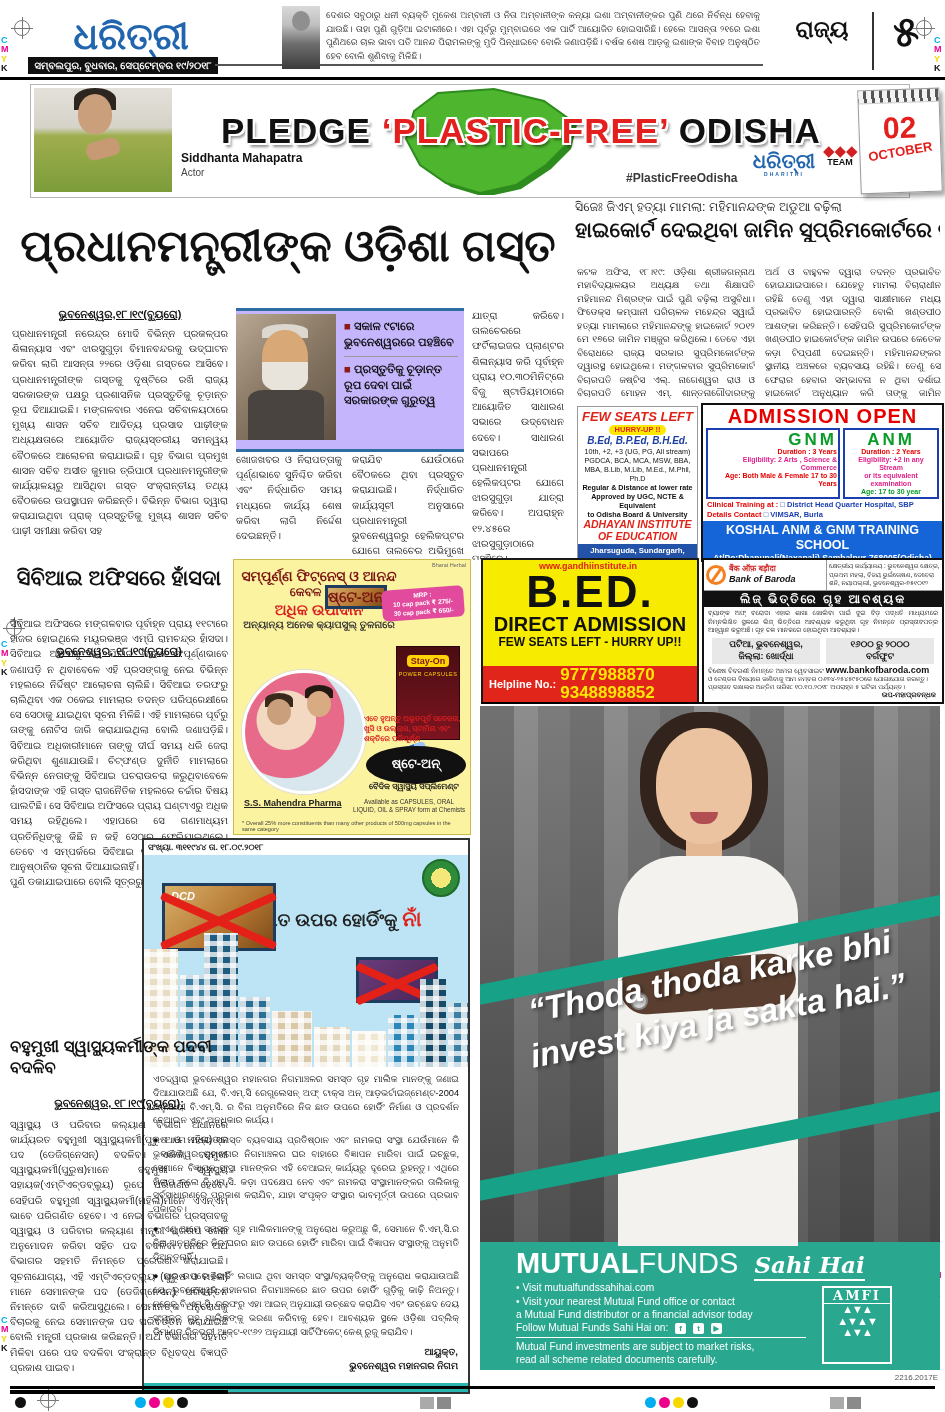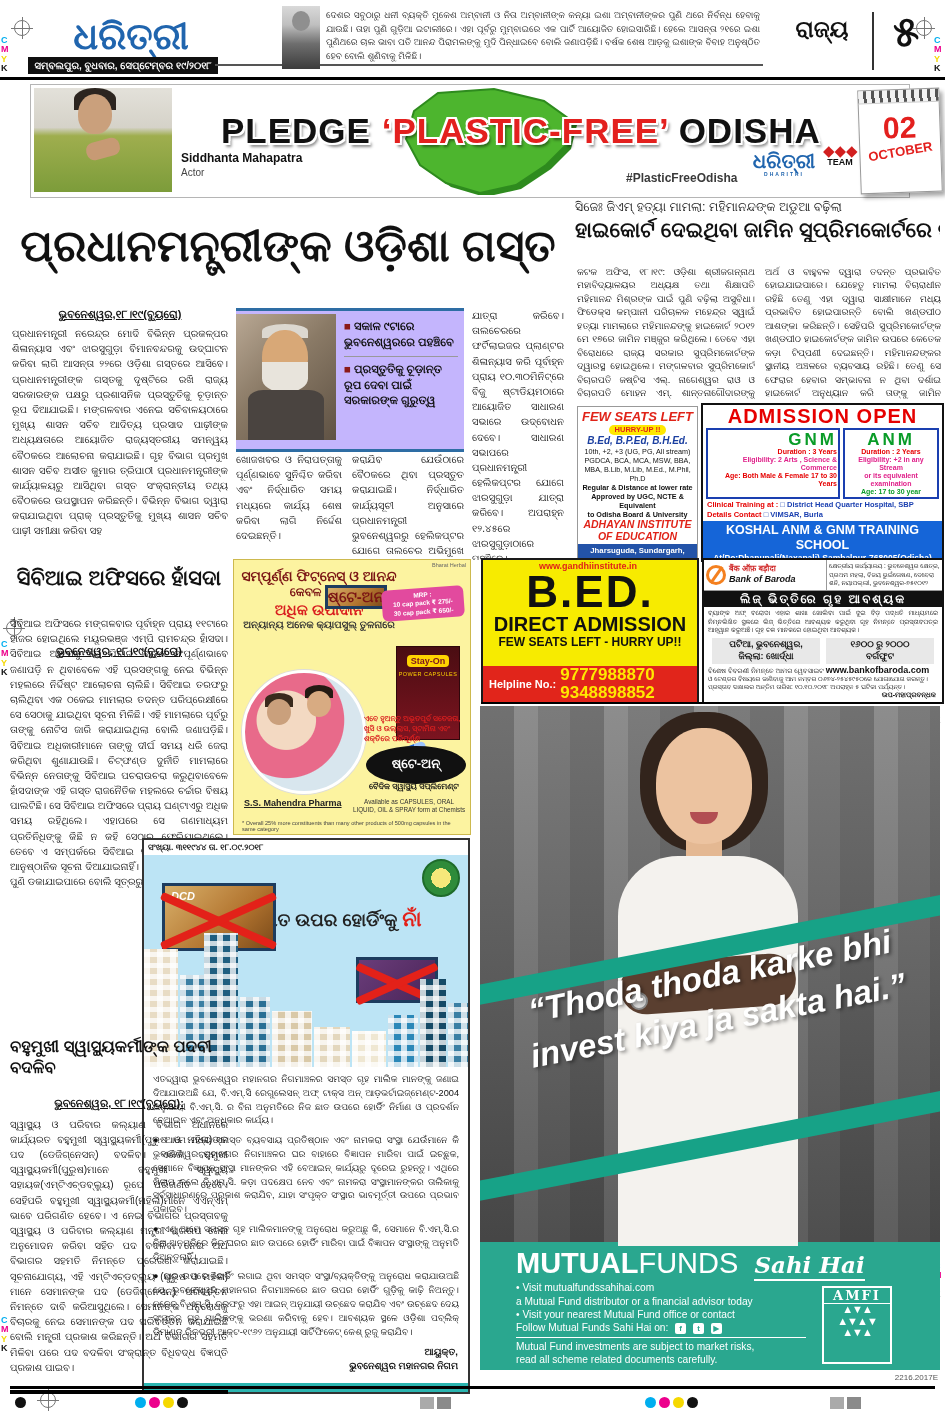--- a/index.html
+++ b/index.html
@@ -514,22 +514,22 @@
       <div>“Thoda thoda karke bhi</div>
       <div>invest kiya ja sakta hai.”</div>
     </div>
     <div class="mf-panel">
       <div class="mf-brand">
         <span class="b1">MUTUAL</span><span class="b2">FUNDS</span>
         <span class="b3">Sahi Hai</span>
       </div>
       <div class="mf-info">
         <div>• Visit mutualfundssahihai.com</div>
+        <div>• Visit your nearest Mutual Fund office or contact</div>
         <div>  a Mutual Fund distributor or a financial advisor today</div>
-        <div>• Visit your nearest Mutual Fund office or contact</div>
         <div class="mf-follow">
           <span>Follow Mutual Funds Sahi Hai on:</span>
           <span class="icn">f</span>
           <span class="icn">t</span>
           <span class="icn">▶</span>
         </div>
         <div class="mf-divider"></div>
         <div class="mf-disc">
           <div>Mutual Fund investments are subject to market risks,</div>
           <div>read all scheme related documents carefully.</div>

